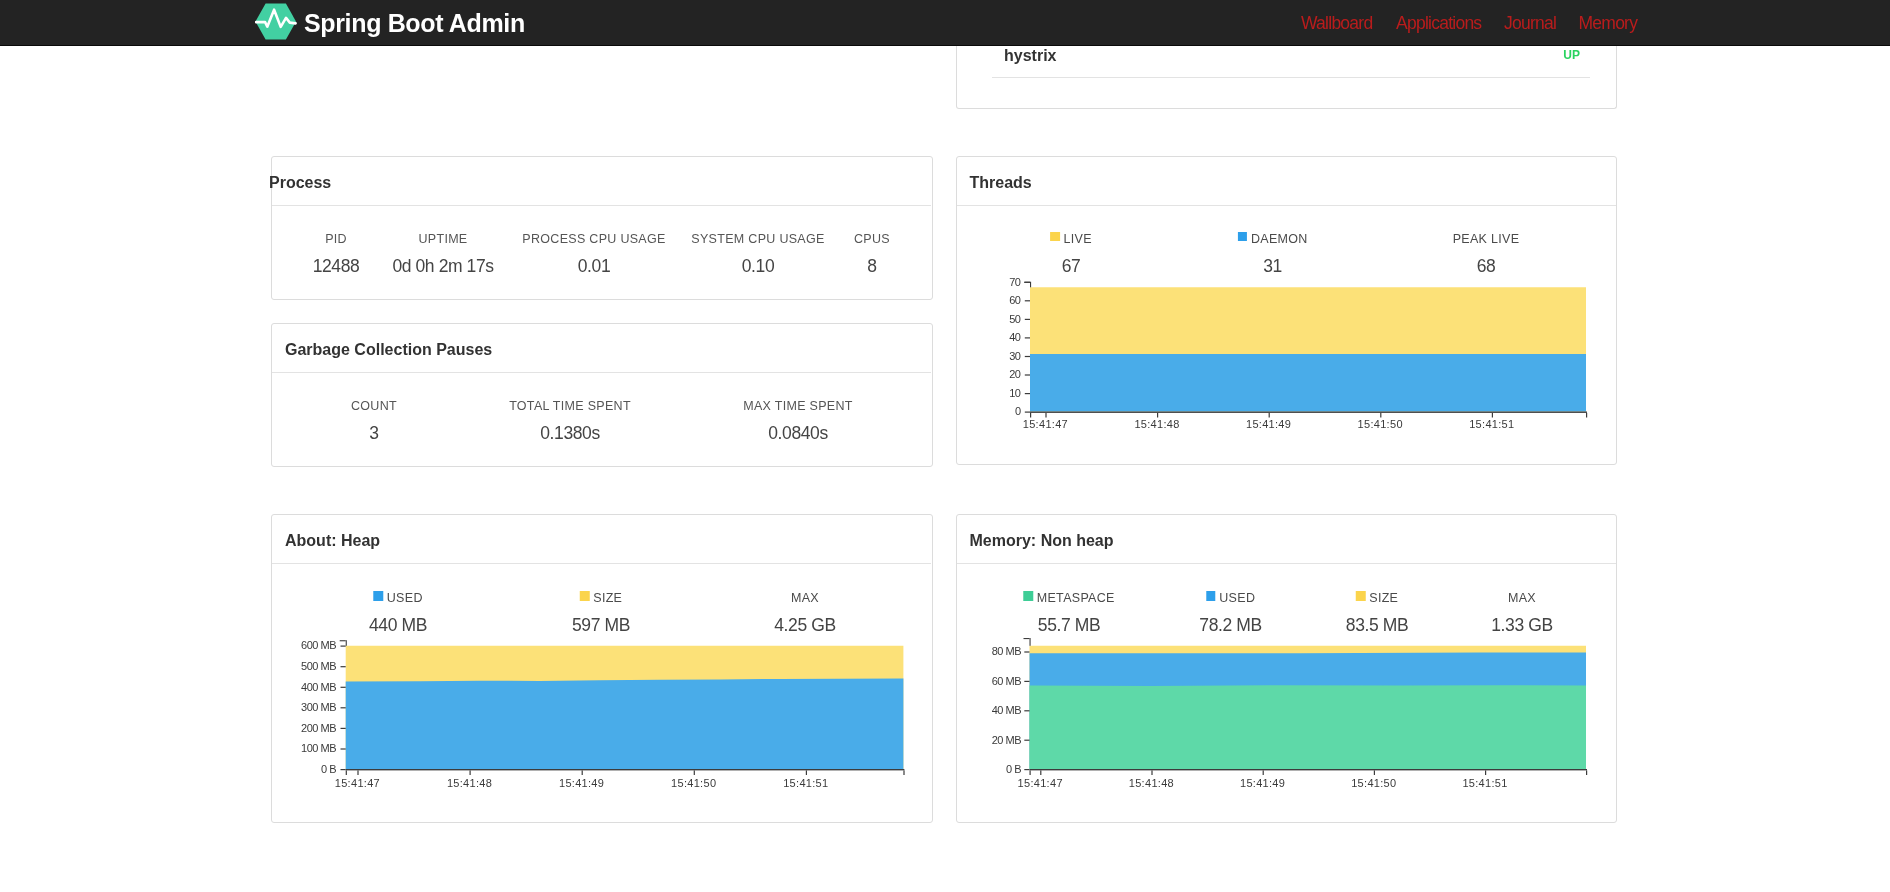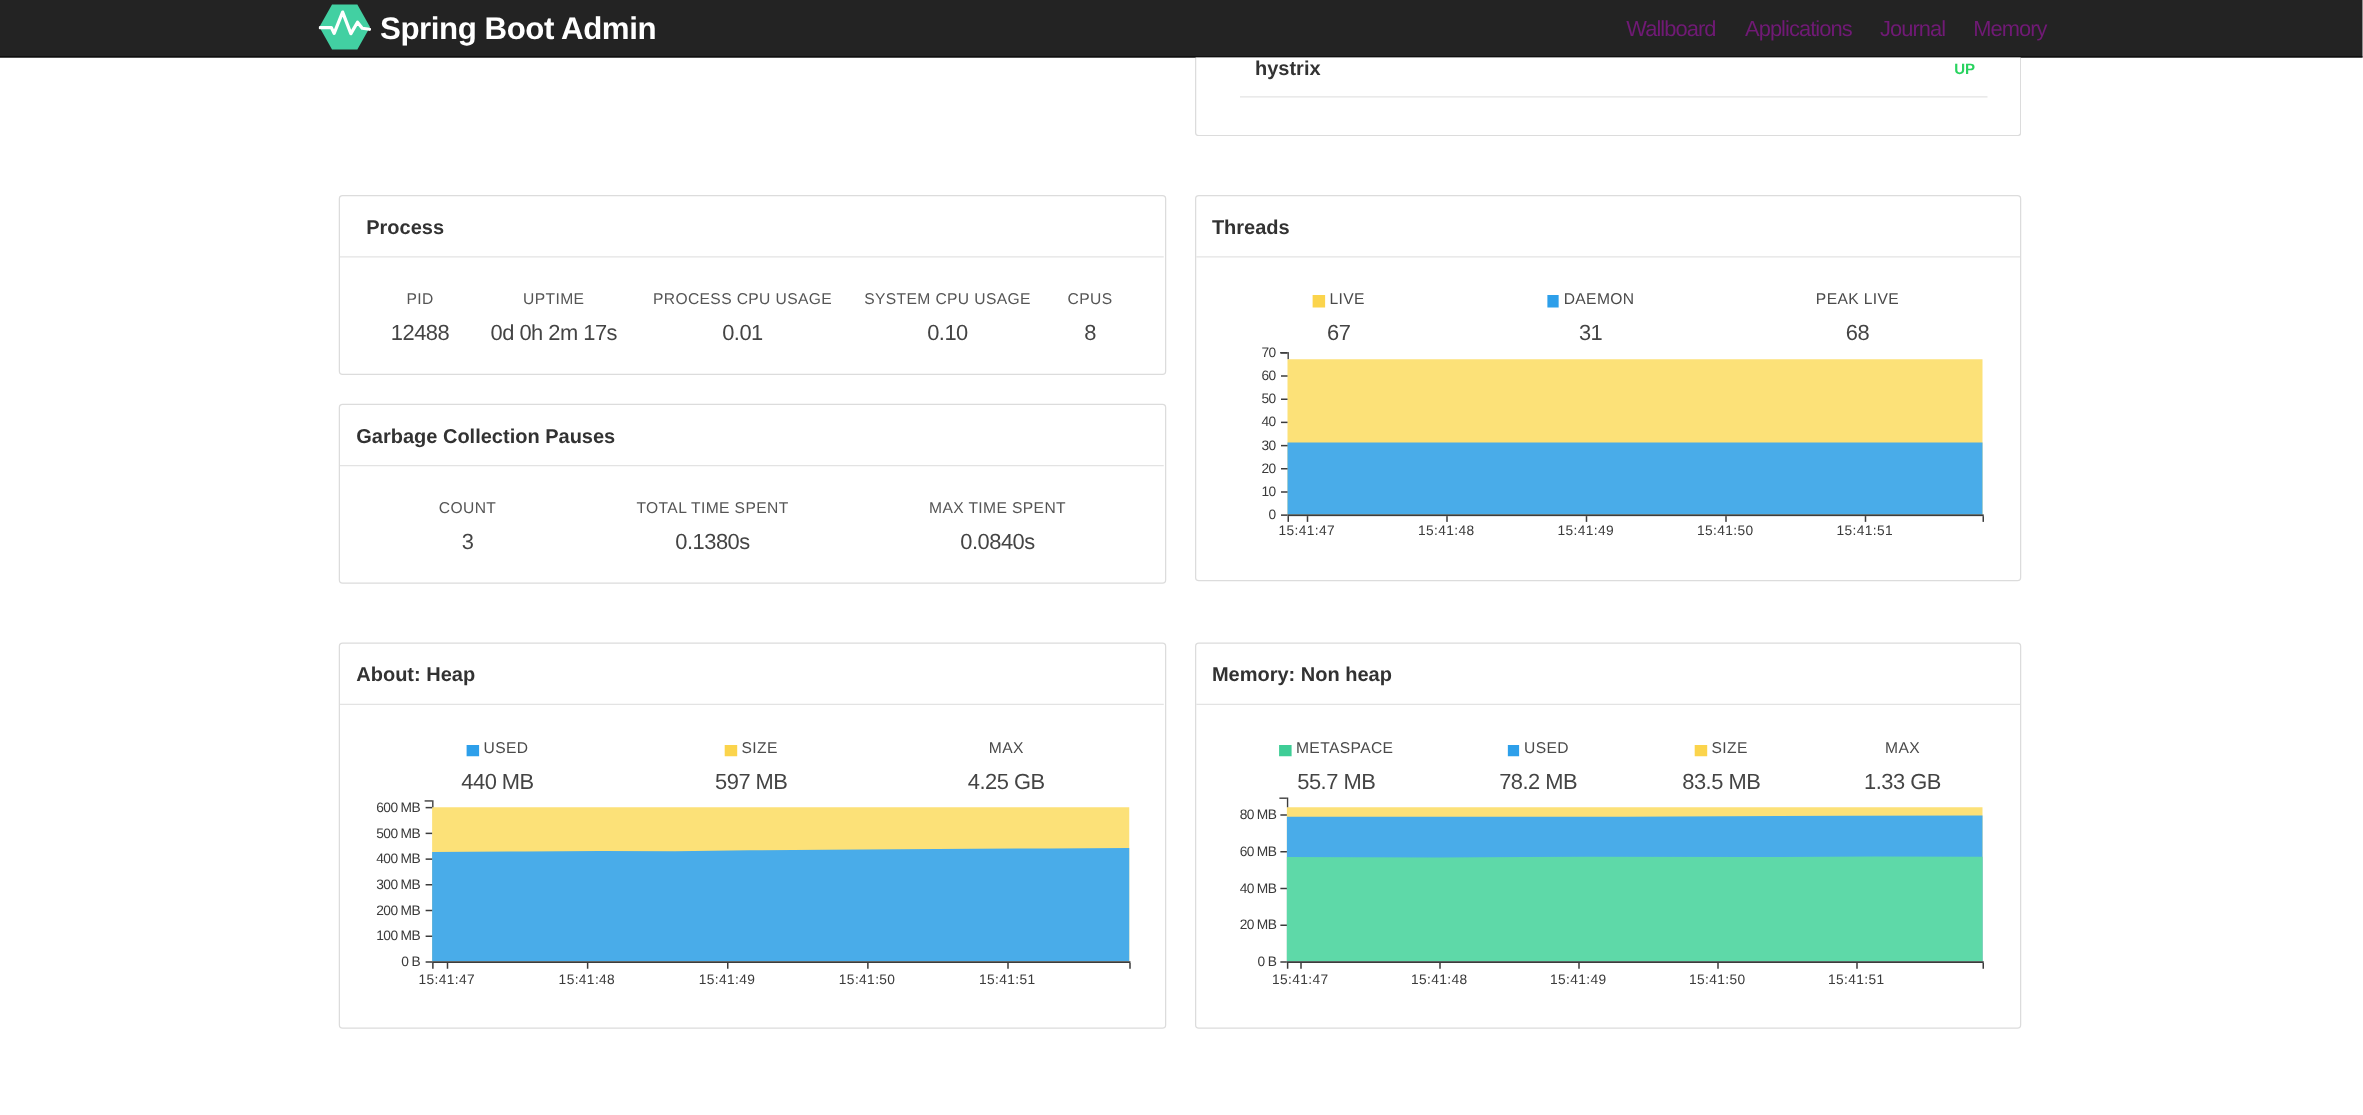--- a/index.html
+++ b/index.html
@@ -2,43 +2,43 @@
 <html><head><meta charset="utf-8"><title>Spring Boot Admin</title><style>
 
 *{box-sizing:border-box;margin:0;padding:0}
 body{width:1890px;height:892px;position:relative;background:#fff;
   font-family:"Liberation Sans",sans-serif;overflow:hidden}
 .card{position:absolute;background:#fff;border:1px solid #dcdcdc;border-radius:3px}
 .ct{position:absolute;font-size:16px;font-weight:bold;color:#323232;white-space:nowrap}
 .sep{position:absolute;height:1px;background:#e3e3e3}
 .lb{position:absolute;font-size:12.5px;color:#555;letter-spacing:0.3px;white-space:nowrap;transform:translateX(-50%)}
 .vl{position:absolute;font-size:17.5px;color:#444;letter-spacing:-0.4px;white-space:nowrap;transform:translateX(-50%)}
-.lg{position:absolute;font-size:12.5px;color:#4a4a4a;letter-spacing:0.3px;white-space:nowrap;transform:translateX(-50%);display:flex;align-items:flex-end}
+.lg{position:absolute;font-size:12.5px;color:#4a4a4a;letter-spacing:0.3px;white-space:nowrap;transform:translateX(-50%);display:flex;align-items:flex-start}
 .sq{display:inline-block;width:9.5px;height:9.5px;margin-right:4px}
-.nav a{position:absolute;color:#701a75;font-size:17.5px;letter-spacing:-0.75px;text-decoration:none;top:13px}
+.nav a{position:absolute;color:#b91c1c;font-size:17.5px;letter-spacing:-0.75px;text-decoration:none;top:13px}
 
 </style></head><body>
 <div style="position:absolute;left:0;top:0;width:1890px;height:46px;background:#232323;border-bottom:1px solid #0a0a0a"></div>
 <svg style="position:absolute;left:255px;top:3px" width="42" height="37">
 <polygon points="0.5,18.6 10.6,0.5 30.9,0.5 41,18.6 30.9,36.5 10.6,36.5" fill="#42d0a2"></polygon>
 <polyline points="1,19.1 10.1,19.1 12.3,23.7 19.1,6.7 25.7,23.9 31,14.8 34.8,19.6 40.6,20.4" fill="none" stroke="#fff" stroke-width="2.6" stroke-linecap="round" stroke-linejoin="round"></polyline>
 </svg>
 <div style="position:absolute;left:304px;top:8.5px;font-size:25px;font-weight:bold;color:#fff;letter-spacing:-0.35px">Spring Boot Admin</div>
 <div class="nav">
 <a style="left:1301px">Wallboard</a>
 <a style="left:1396px">Applications</a>
 <a style="left:1504px">Journal</a>
 <a style="left:1578.5px">Memory</a>
 </div>
 <div class="card" style="left:955.5px;top:46px;width:661px;height:63px;border-top:none;border-radius:0 0 3px 3px"></div>
 <div style="position:absolute;left:1004px;top:47px;font-size:16px;font-weight:bold;color:#333">hystrix</div>
 <div style="position:absolute;left:1580px;top:48px;font-size:12px;font-weight:bold;color:#29d35f;transform:translateX(-100%)">UP</div>
 <div class="sep" style="left:992px;top:77px;width:598px"></div>
 <div class="card" style="left:271px;top:156px;width:661.5px;height:144px"></div>
-<div class="ct" style="left:293px;top:174px">Process</div>
+<div class="ct" style="left:269px;top:174px">Process</div>
 <div class="sep" style="left:272px;top:205px;width:659px"></div>
 <div class="lb" style="left:336px;top:231.5px">PID</div>
 <div class="vl" style="left:336px;top:256px">12488</div>
 <div class="lb" style="left:443px;top:231.5px">UPTIME</div>
 <div class="vl" style="left:443px;top:256px">0d 0h 2m 17s</div>
 <div class="lb" style="left:594px;top:231.5px">PROCESS CPU USAGE</div>
 <div class="vl" style="left:594px;top:256px">0.01</div>
 <div class="lb" style="left:758px;top:231.5px">SYSTEM CPU USAGE</div>
 <div class="vl" style="left:758px;top:256px">0.10</div>
 <div class="lb" style="left:872px;top:231.5px">CPUS</div>

